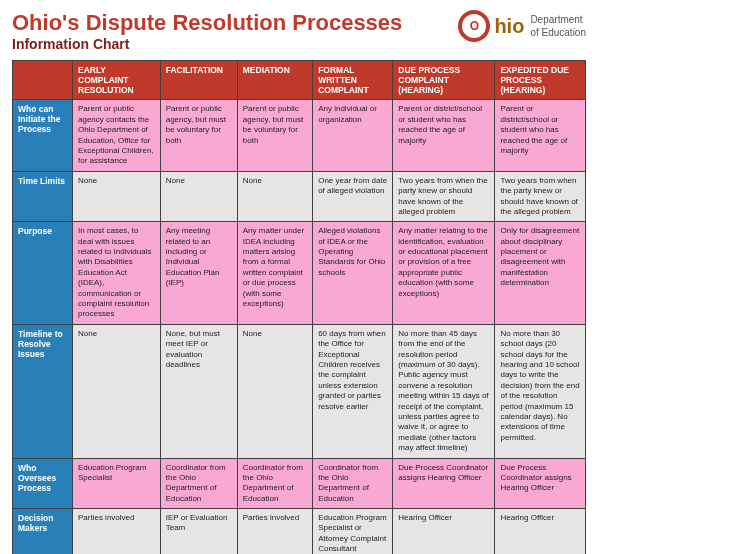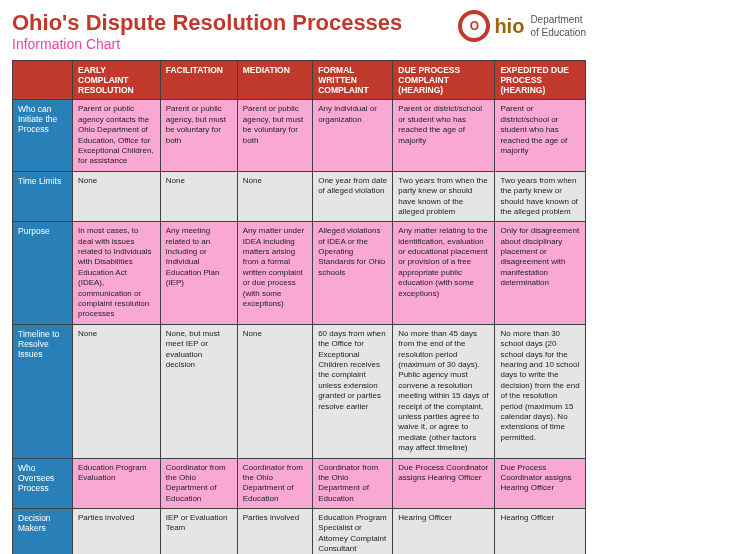--- a/index.html
+++ b/index.html
@@ -21,22 +21,22 @@
       margin-bottom: 8px;
     }
     .header-left h1 {
       font-size: 22px;
       font-weight: bold;
       color: #c0392b;
       line-height: 1.2;
     }
     .header-left h2 {
       font-size: 14px;
-      font-weight: normal;
-      color: #ec4899;
+      font-weight: bold;
+      color: #7f1d1d;
     }
     .header-right {
       display: flex;
       align-items: center;
       gap: 6px;
     }
     .ohio-logo {
       display: flex;
       align-items: center;
       gap: 4px;
@@ -77,21 +77,21 @@
       background-color: #c0392b;
       color: #fff;
       font-weight: bold;
       font-size: 8.5px;
       text-transform: uppercase;
       text-align: left;
     }
     .row-header {
       background-color: #2980b9;
       color: #fff;
-      font-weight: normal;
+      font-weight: bold;
       font-size: 8.5px;
       vertical-align: top;
       width: 60px;
     }
     .row-even {
       background-color: #f9a8d4;
     }
     .row-odd {
       background-color: #e5e5e5;
     }
@@ -160,29 +160,29 @@
           <td class="cell-content row-even">In most cases, to deal with issues related to Individuals with Disabilities Education Act (IDEA), communication or complaint resolution processes</td>
           <td class="cell-content row-even">Any meeting related to an including or Individual Education Plan (IEP)</td>
           <td class="cell-content row-even">Any matter under IDEA including matters arising from a formal written complaint or due process (with some exceptions)</td>
           <td class="cell-content row-even">Alleged violations of IDEA or the Operating Standards for Ohio schools</td>
           <td class="cell-content row-even">Any matter relating to the identification, evaluation or educational placement or provision of a free appropriate public education (with some exceptions)</td>
           <td class="cell-content row-even">Only for disagreement about disciplinary placement or disagreement with manifestation determination</td>
         </tr>
         <tr>
           <td class="row-header">Timeline to Resolve Issues</td>
           <td class="cell-content row-odd">None</td>
-          <td class="cell-content row-odd">None, but must meet IEP or evaluation decision</td>
+          <td class="cell-content row-odd">None, but must meet IEP or evaluation deadlines</td>
           <td class="cell-content row-odd">None</td>
           <td class="cell-content row-odd">60 days from when the Office for Exceptional Children receives the complaint unless extension granted or parties resolve earlier</td>
           <td class="cell-content row-odd">No more than 45 days from the end of the resolution period (maximum of 30 days). Public agency must convene a resolution meeting within 15 days of receipt of the complaint, unless parties agree to waive it, or agree to mediate (other factors may affect timeline)</td>
           <td class="cell-content row-odd">No more than 30 school days (20 school days for the hearing and 10 school days to write the decision) from the end of the resolution period (maximum 15 calendar days). No extensions of time permitted.</td>
         </tr>
         <tr>
           <td class="row-header">Who Oversees Process</td>
-          <td class="cell-content row-even">Education Program Evaluation</td>
+          <td class="cell-content row-even">Education Program Specialist</td>
           <td class="cell-content row-even">Coordinator from the Ohio Department of Education</td>
           <td class="cell-content row-even">Coordinator from the Ohio Department of Education</td>
           <td class="cell-content row-even">Coordinator from the Ohio Department of Education</td>
           <td class="cell-content row-even">Due Process Coordinator assigns Hearing Officer</td>
           <td class="cell-content row-even">Due Process Coordinator assigns Hearing Officer</td>
         </tr>
         <tr>
           <td class="row-header">Decision Makers</td>
           <td class="cell-content row-odd">Parties involved</td>
           <td class="cell-content row-odd">IEP or Evaluation Team</td>

